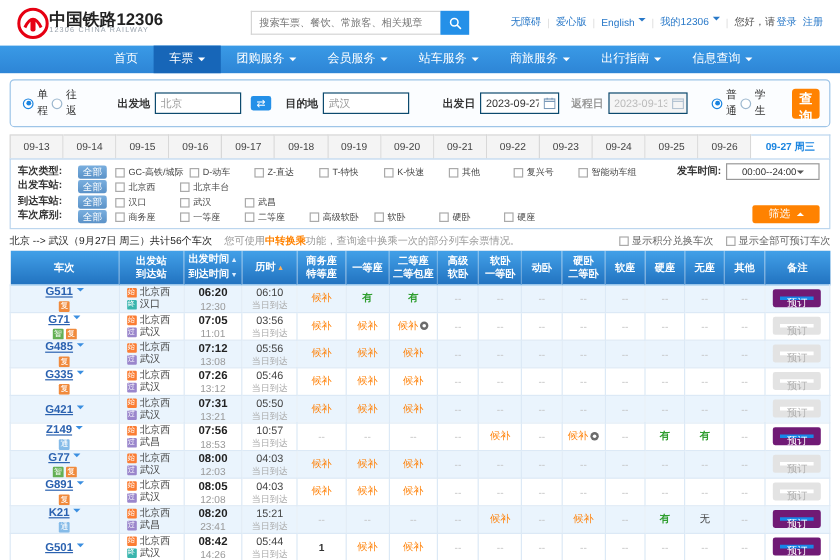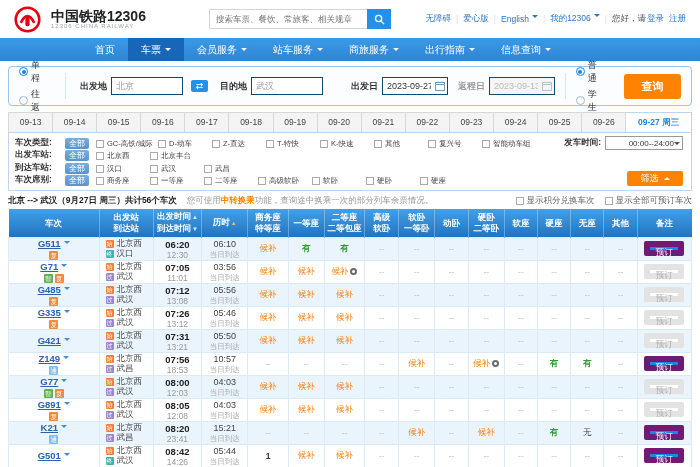--- a/index.html
+++ b/index.html
@@ -1,20 +1,20 @@
 <!DOCTYPE html>
 <html><head>
 <meta charset="utf-8">
 <style>
   html,body{margin:0;padding:0}
   body{width:700px;height:467px;overflow:hidden;background:#fff;
        font-family:"Liberation Sans","DejaVu Sans",sans-serif;-webkit-font-smoothing:antialiased}
   
   .topbar{height:38px;display:flex;align-items:center;padding:0 14px;box-sizing:border-box;background:#fff}
-  .logo{display:flex;align-items:center;gap:10px;min-width:165px}
+  .logo{display:flex;align-items:center;gap:0;min-width:165px}
   .logo-t1{font-size:14px;font-weight:bold;color:#222;line-height:14px}
   .logo-t2{font-size:6px;color:#9aa3ad;letter-spacing:1px}
   .searchwrap{display:flex;margin-left:30px}
   .searchwrap input{width:158px;height:20px;border:1px solid #d5d5d5;border-right:none;font-size:8.5px;
        padding:0 6px;color:#555;outline:none;box-sizing:border-box}
   .search-btn{width:24px;height:20px;background:#2490e8;border:none;display:flex;align-items:center;justify-content:center;cursor:pointer}
   .toplinks{margin-left:auto;display:flex;align-items:center;gap:5px;font-size:8.5px;color:#666;white-space:nowrap}
   .tlink{color:#2878c8;cursor:pointer}
   .sep{color:#ddd}
   .dcaret{display:inline-block;width:0;height:0;border:3px solid transparent;border-top-color:#2878c8;margin-left:3px;vertical-align:1px}
@@ -22,21 +22,21 @@
   
   .nav{height:23px;background:linear-gradient(#3a9ae6,#2d85d6);display:flex;padding-left:82px;box-sizing:border-box}
   .nitem{padding:0 13px;line-height:23px;font-size:10px;color:#fff;cursor:pointer;display:flex;align-items:center;gap:4px}
   .nitem.active{background:#1766b8}
   .navarr{width:0;height:0;border:3px solid transparent;border-top-color:#fff;margin-top:3px}
   
   .content{padding:5px 8px 0;box-sizing:border-box}
   
   .search-panel{border:1px solid #9ec5e8;border-radius:4px;background:#fbfdff;height:40px;
       display:flex;align-items:center;padding:0 10px;box-sizing:border-box;margin-bottom:6px}
-  .rgrp-col{display:flex;flex-direction:column;gap:3px;padding-right:10px}
+  .rgrp-col{display:flex;flex-direction:row;gap:3px;padding-right:10px}
   .rgrp{display:flex;align-items:center;gap:3px;font-size:9px;color:#333;cursor:pointer}
   .rdo{width:9px;height:9px;border:1px solid #9db8cf;border-radius:50%;background:#fff;position:relative;box-sizing:border-box;flex:none}
   .rdo.on{border-color:#1a84e0}
   .rdo.on::after{content:"";position:absolute;left:1.5px;top:1.5px;width:4px;height:4px;border-radius:50%;background:#1a84e0}
   .vdiv{width:1px;height:26px;background:#d9e6f2;margin:0 10px}
   .flabel-form{font-size:9px;font-weight:bold;color:#333;margin:0 4px;white-space:nowrap}
   .fld{width:72px;height:18px;border:1px solid #0c4a6e;font-size:9px;color:#999;padding:0 4px;box-sizing:border-box;outline:none}
   .fld.dark{color:#333;width:66px;padding-right:16px}
   .fld.dis{background:#f5f5f5;color:#bbb;width:66px;padding-right:16px}
   .datebox{position:relative;display:flex;align-items:center}
@@ -55,28 +55,28 @@
   .filter-panel{border:1px solid #bcd6ee;margin-top:-1px;background:#fff;position:relative;padding:3px 6px 4px;box-sizing:border-box}
   .frow{display:flex;align-items:flex-end;height:12.5px;font-size:8.5px}
   .flabel{font-weight:bold;color:#333;width:50px;flex:none}
   .fall{background:linear-gradient(#79aede,#5b92c8);color:#fff;border-radius:2px;font-size:8px;
       padding:0 4px;height:11px;line-height:11px;margin-right:7px;cursor:pointer;flex:none}
   .fopt{display:flex;align-items:center;gap:3px;width:54px;color:#444;font-size:7.5px;white-space:nowrap;cursor:pointer;flex:none}
   .fopt.wide{width:62px}
   .cb{width:8px;height:8px;border:1px solid #aaa;background:#fff;display:inline-block;box-sizing:border-box;flex:none}
   .depart-time{position:absolute;right:8px;top:3px;display:flex;align-items:center;gap:4px;font-size:8.5px;font-weight:bold;color:#333}
   .time-select{border:1px solid #999;width:78px;height:14px;font-size:8px;font-weight:normal;color:#333;
-      display:flex;justify-content:flex-end;align-items:center;padding:0 2px;box-sizing:border-box;cursor:pointer}
+      display:flex;justify-content:center;align-items:center;padding:0 2px;box-sizing:border-box;cursor:pointer}
   .tsarr{width:0;height:0;border:3px solid transparent;border-top-color:#555;margin-top:3px}
   .filter-btn{position:absolute;right:8px;bottom:4px;background:#ff8201;color:#fff;width:56px;height:15px;
       border:none;border-radius:2px;font-size:9px;display:flex;align-items:center;justify-content:center;gap:5px;cursor:pointer}
   .uparr{width:0;height:0;border:3px solid transparent;border-bottom-color:#fff;margin-bottom:3px}
   
   .summary{display:flex;align-items:center;height:15px;font-size:8.5px;margin:2px 0 1px}
-  .route{font-weight:bold;color:#222;white-space:nowrap}
+  .route{font-weight:normal;color:#222;white-space:nowrap}
   .tip{color:#999;margin-left:10px;white-space:nowrap}
   .tip .lk{color:#ff8201;font-weight:bold;cursor:pointer}
   .sum-cbs{margin-left:auto;display:flex;gap:10px;color:#666}
   .sum-cb{display:flex;align-items:center;gap:3px;cursor:pointer;white-space:nowrap}
   
   table{width:100%;border-collapse:collapse;table-layout:fixed}
   thead th{background:linear-gradient(#42a0e8,#2273c0);color:#fff;font-size:8.5px;font-weight:bold;
       height:28px;border-right:1px solid rgba(255,255,255,.3);padding:0;line-height:11px}
   thead th:last-child{border-right:none}
   .sa{font-size:6px;margin-left:1px;color:#d9ecff}
@@ -149,20 +149,24 @@
 
 <div class="nav">
     <div class="nitem">
       <span>首页</span>
     </div>
     <div class="nitem active">
       <span>车票</span>
       <span class="navarr"></span>
     </div>
     <div class="nitem">
+      <span>团购服务</span>
+      <span class="navarr"></span>
+    </div>
+    <div class="nitem">
       <span>会员服务</span>
       <span class="navarr"></span>
     </div>
     <div class="nitem">
       <span>站车服务</span>
       <span class="navarr"></span>
     </div>
     <div class="nitem">
       <span>商旅服务</span>
       <span class="navarr"></span>

